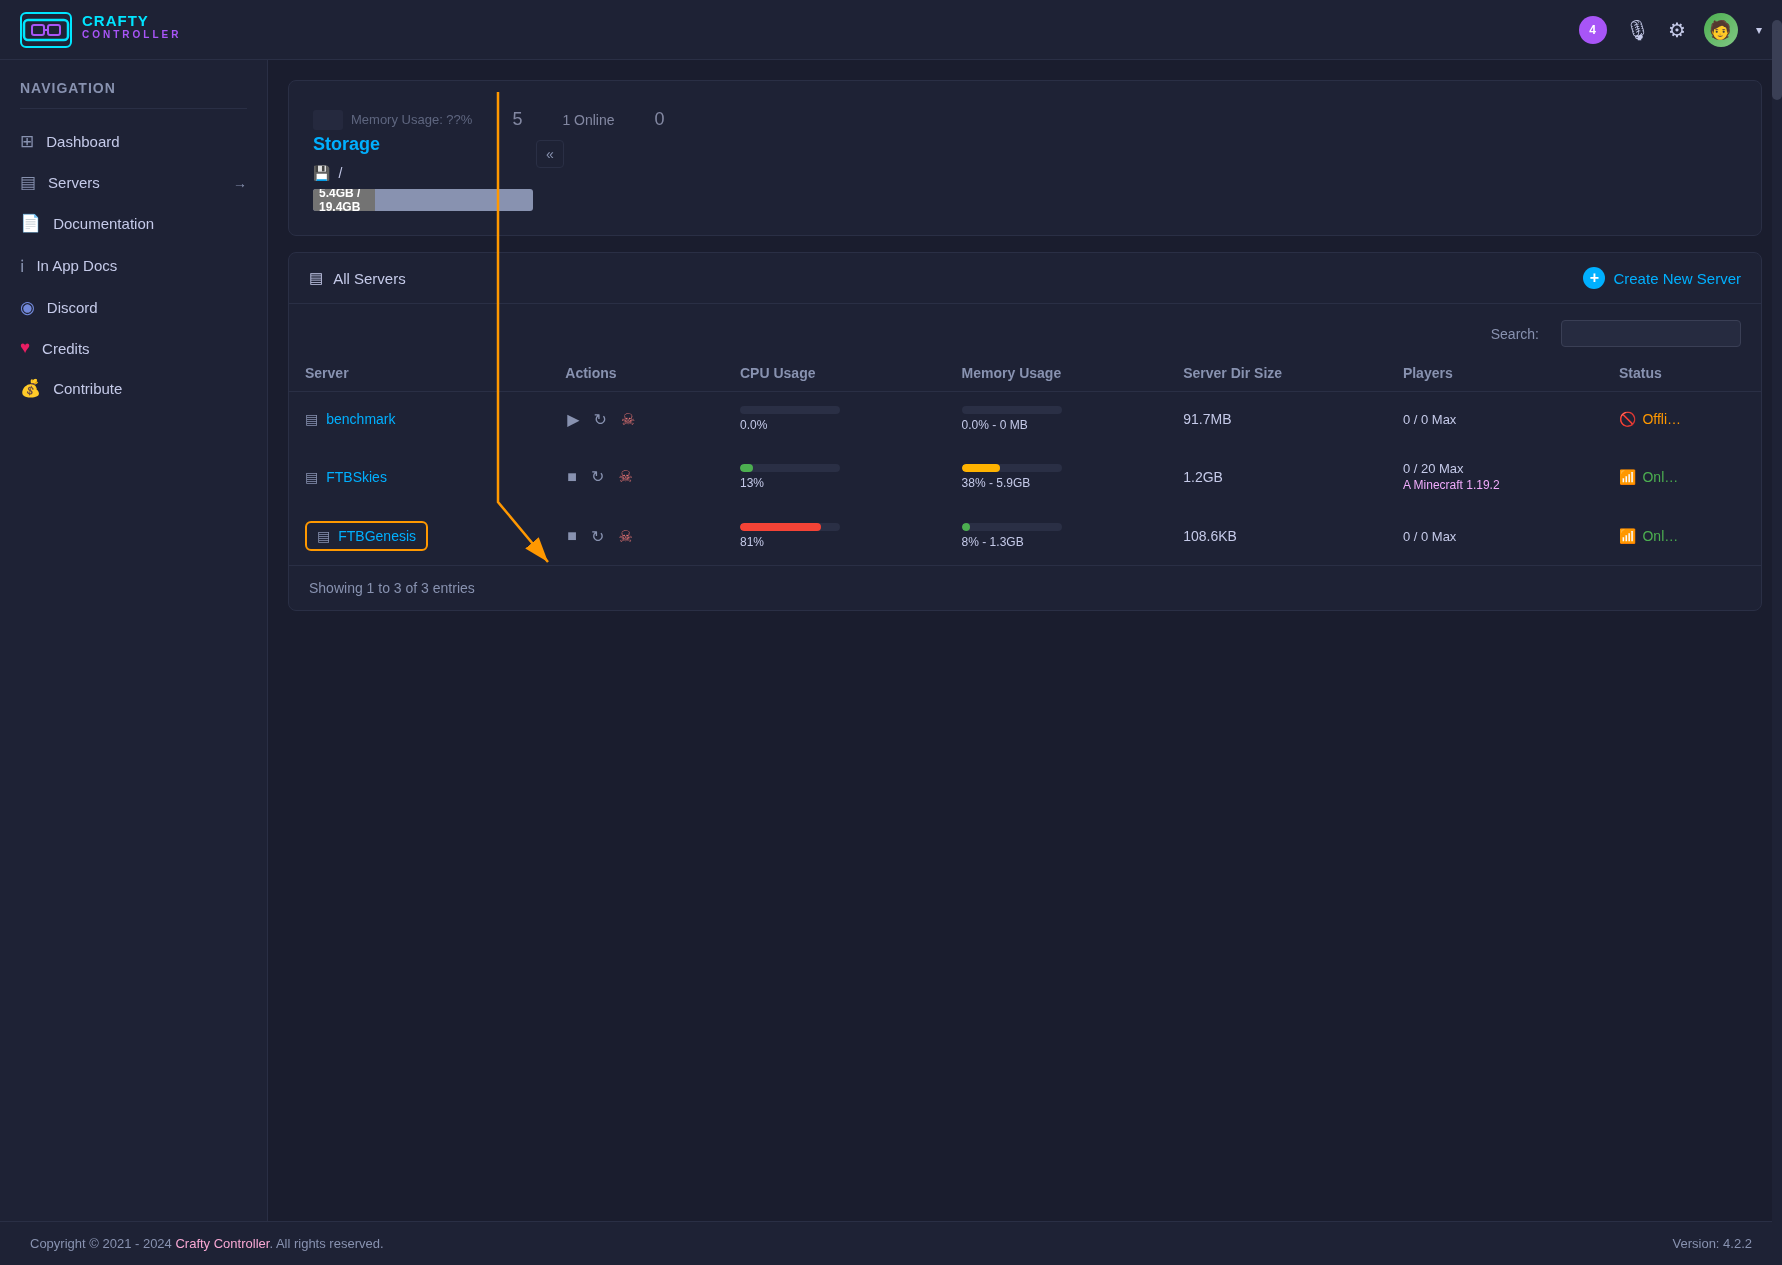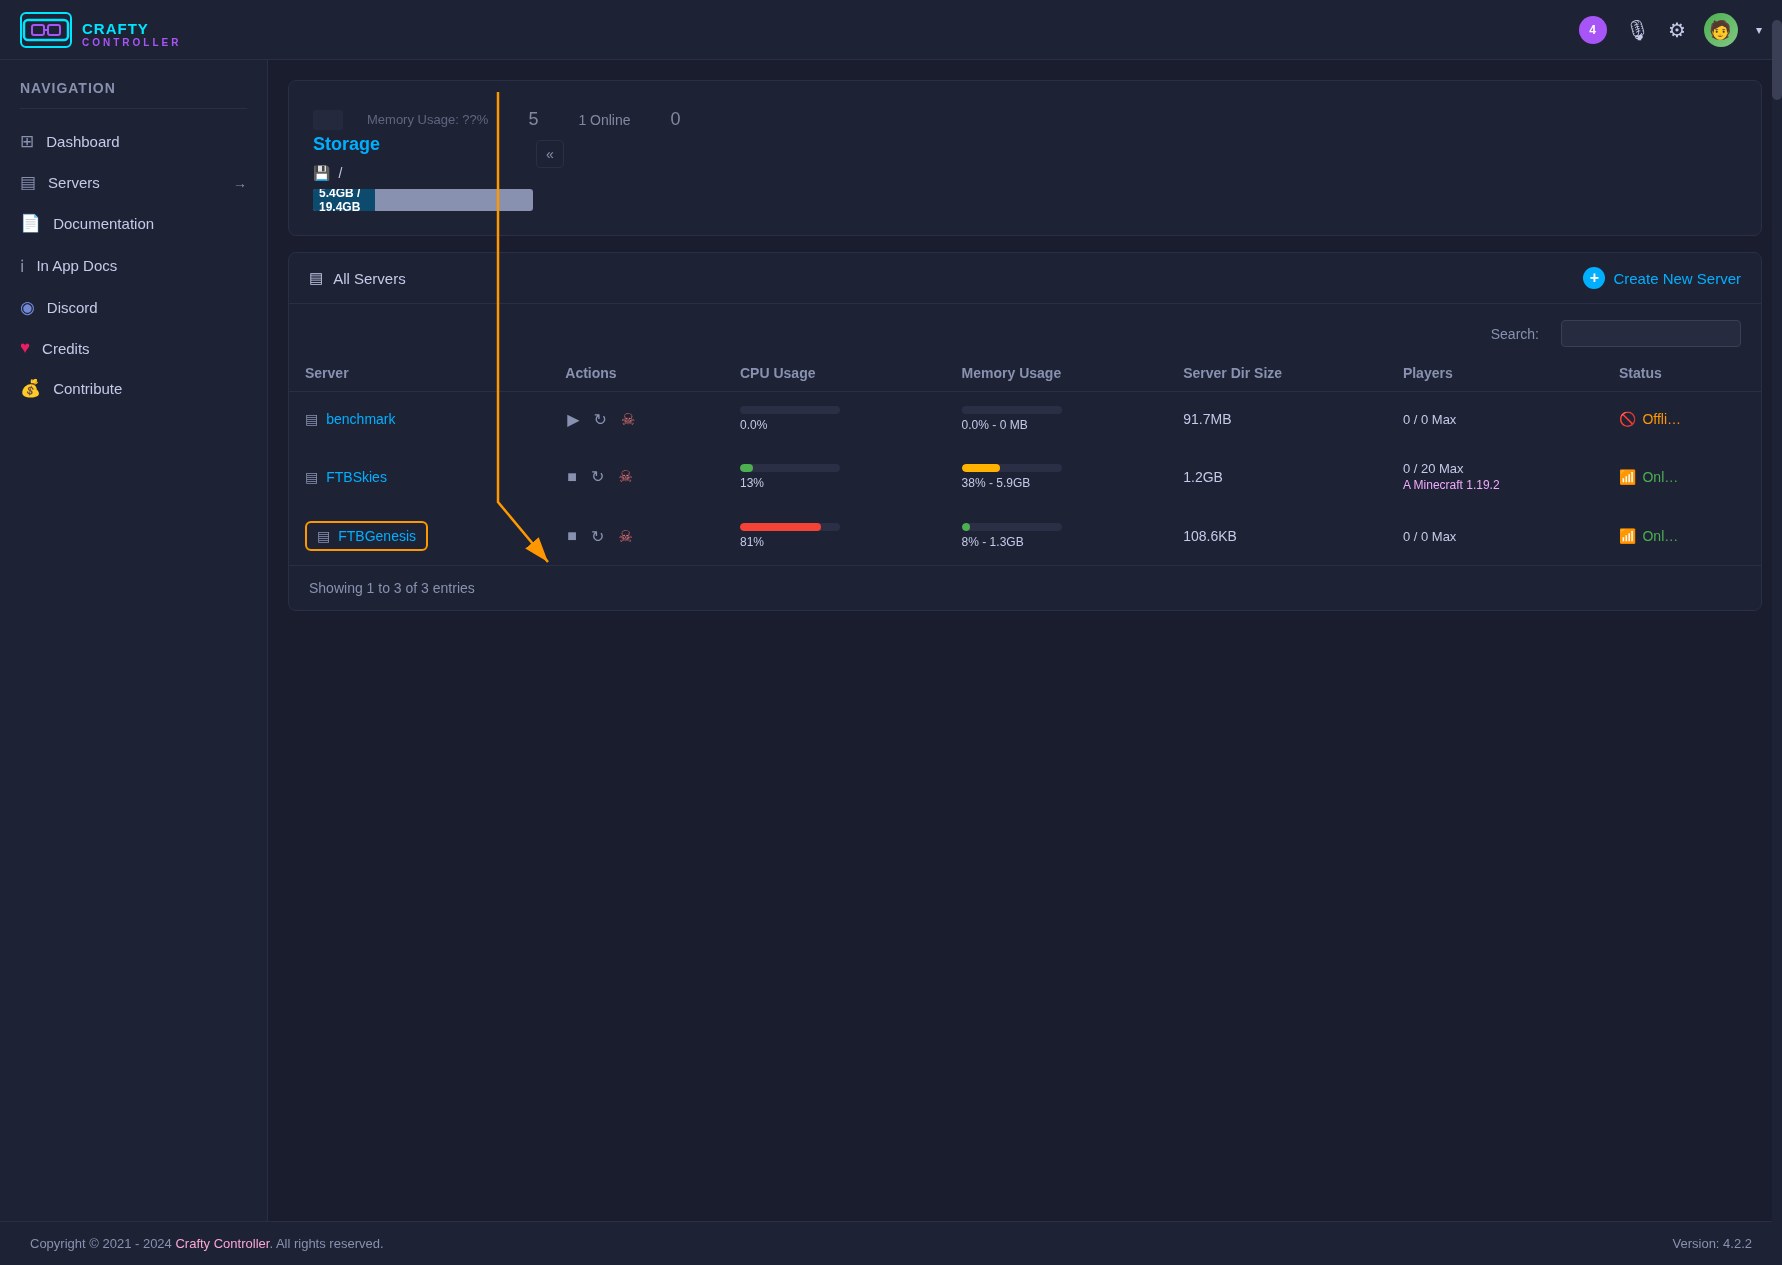--- a/index.html
+++ b/index.html
@@ -20,21 +20,21 @@
       height: 60px;
       display: flex;
       align-items: center;
       justify-content: space-between;
       padding: 0 20px;
       border-bottom: 1px solid #2a2f45;
       flex-shrink: 0;
     }
     .logo-area {
       display: flex;
-      align-items: flex-end;
+      align-items: flex-start;
       gap: 10px;
     }
     .logo-box {
       width: 52px;
       height: 36px;
       border: 2.5px solid #00e5ff;
       border-radius: 6px;
       display: flex;
       align-items: center;
       justify-content: center;
@@ -154,21 +154,21 @@
     .storage-bar-container {
       width: 220px;
       height: 22px;
       background: #8892b0;
       border-radius: 3px;
       overflow: hidden;
       position: relative;
     }
     .storage-bar-fill {
       height: 100%;
-      background: #0c4a6e;
+      background: #737373;
       display: flex;
       align-items: center;
       padding-left: 6px;
       font-size: 12px;
       color: white;
       font-weight: 600;
     }
 
     
     .servers-panel {
@@ -374,21 +374,21 @@
     .clipped-row {
       display: flex;
       align-items: center;
       gap: 40px;
       padding: 10px 0 0;
       opacity: 0.6;
     }
     .clipped-item {
       display: flex;
       align-items: center;
-      gap: 24px;
+      gap: 8px;
       font-size: 14px;
     }
     .clipped-icon {
       width: 30px;
       height: 20px;
       background: #2a2f45;
       border-radius: 3px;
     }
   </style>
 </head>

